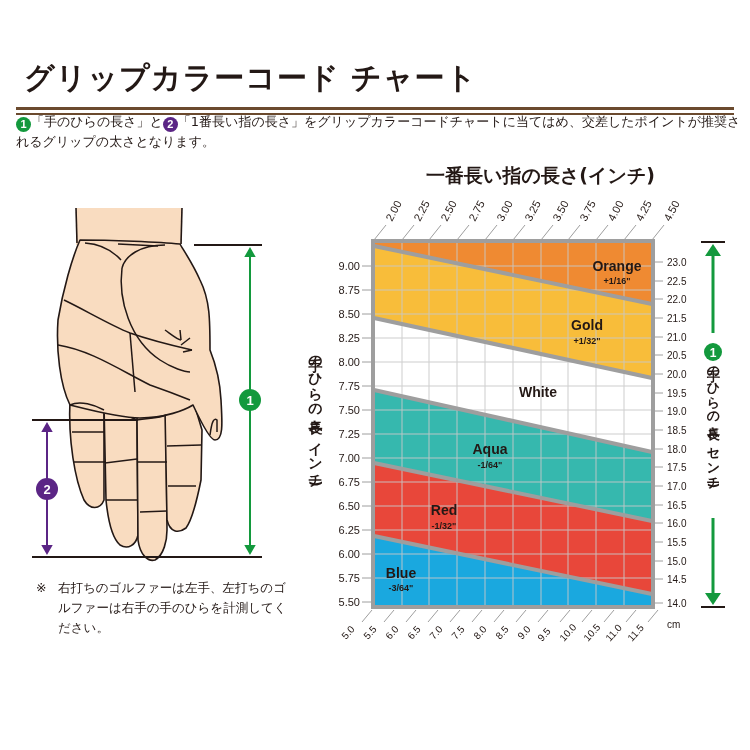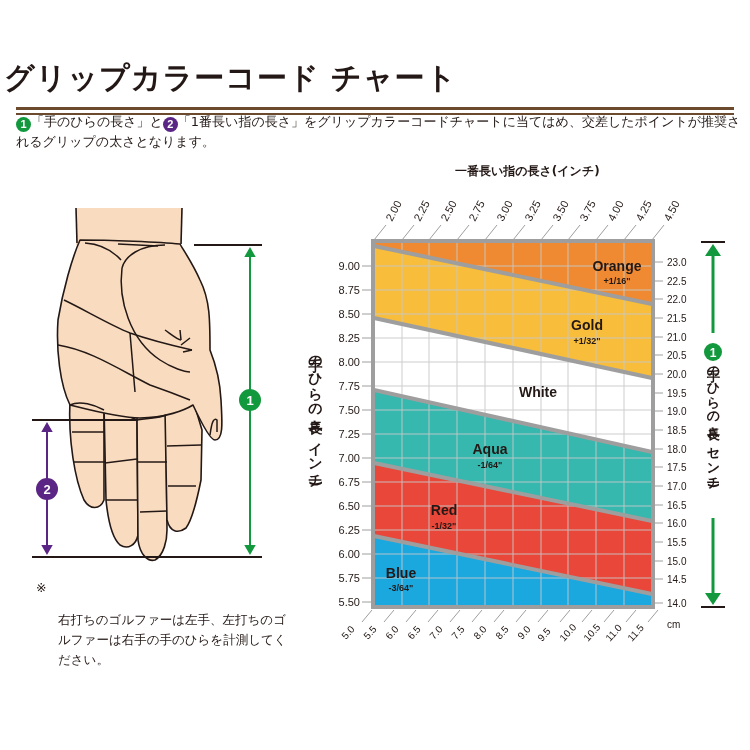--- a/index.html
+++ b/index.html
@@ -1,28 +1,28 @@
 <!DOCTYPE html>
 <html><head>
 <meta charset="utf-8">
 <style>
   html,body{margin:0;padding:0;background:#fff;}
   body{width:750px;height:750px;position:relative;overflow:hidden;font-family:"DejaVu Sans","Liberation Sans",sans-serif;color:#231815;}
-  .title{position:absolute;left:4px;top:58px;font-size:30px;font-weight:bold;letter-spacing:1px;color:#231815;white-space:nowrap;}
+  .title{position:absolute;left:24px;top:58px;font-size:30px;font-weight:bold;letter-spacing:1px;color:#231815;white-space:nowrap;}
   .rule1{position:absolute;left:16px;top:107px;width:718px;height:3px;background:#6b4a2e;}
   .rule2{position:absolute;left:16px;top:113px;width:718px;height:2px;background:#6b4a2e;}
   .intro{position:absolute;left:16px;top:112px;width:725px;font-size:13px;line-height:20px;color:#231815;}
   .badge{display:inline-block;width:15px;height:15px;border-radius:50%;color:#fff;font-size:11px;font-weight:bold;text-align:center;line-height:15px;vertical-align:-2px;font-family:"Liberation Sans",sans-serif;}
   .g{background:#13993d;}
   .p{background:#5b2585;}
   .note{position:absolute;left:36px;top:578px;width:260px;font-size:12.5px;line-height:20px;color:#231815;}
   .note .mark{position:absolute;left:0;top:0;}
-  .note .txt{padding-left:22px;display:block;margin-top:32px;}
+  .note .txt{padding-left:22px;display:block;}
   svg text{font-family:"Liberation Sans",sans-serif;}
-  .xlabel{position:absolute;left:455px;top:163px;font-size:12px;font-weight:bold;white-space:nowrap;}
+  .xlabel{position:absolute;left:426px;top:163px;font-size:19px;font-weight:bold;white-space:nowrap;}
   .ylabel{position:absolute;left:306px;top:346px;width:18px;font-size:14px;font-weight:bold;line-height:17px;text-align:center;writing-mode:vertical-rl;}
   .rlabel{position:absolute;left:703px;top:358px;width:18px;font-size:13px;font-weight:bold;line-height:16px;text-align:center;writing-mode:vertical-rl;}
 </style>
 </head>
 <body>
 
 <div class="title">グリップカラーコード チャート</div>
 <div class="rule1"></div>
 <div class="rule2"></div>
 

